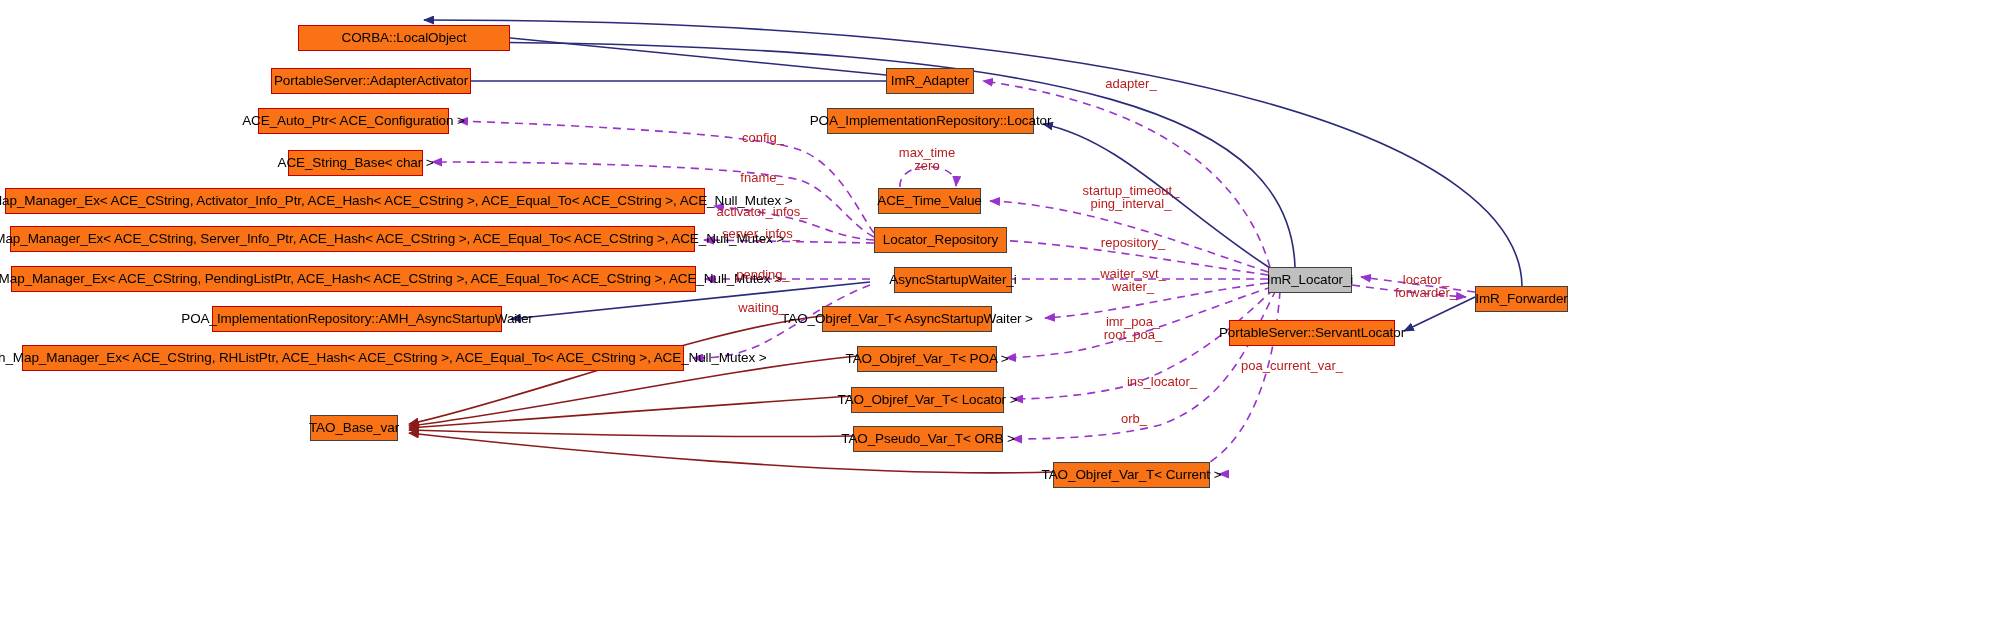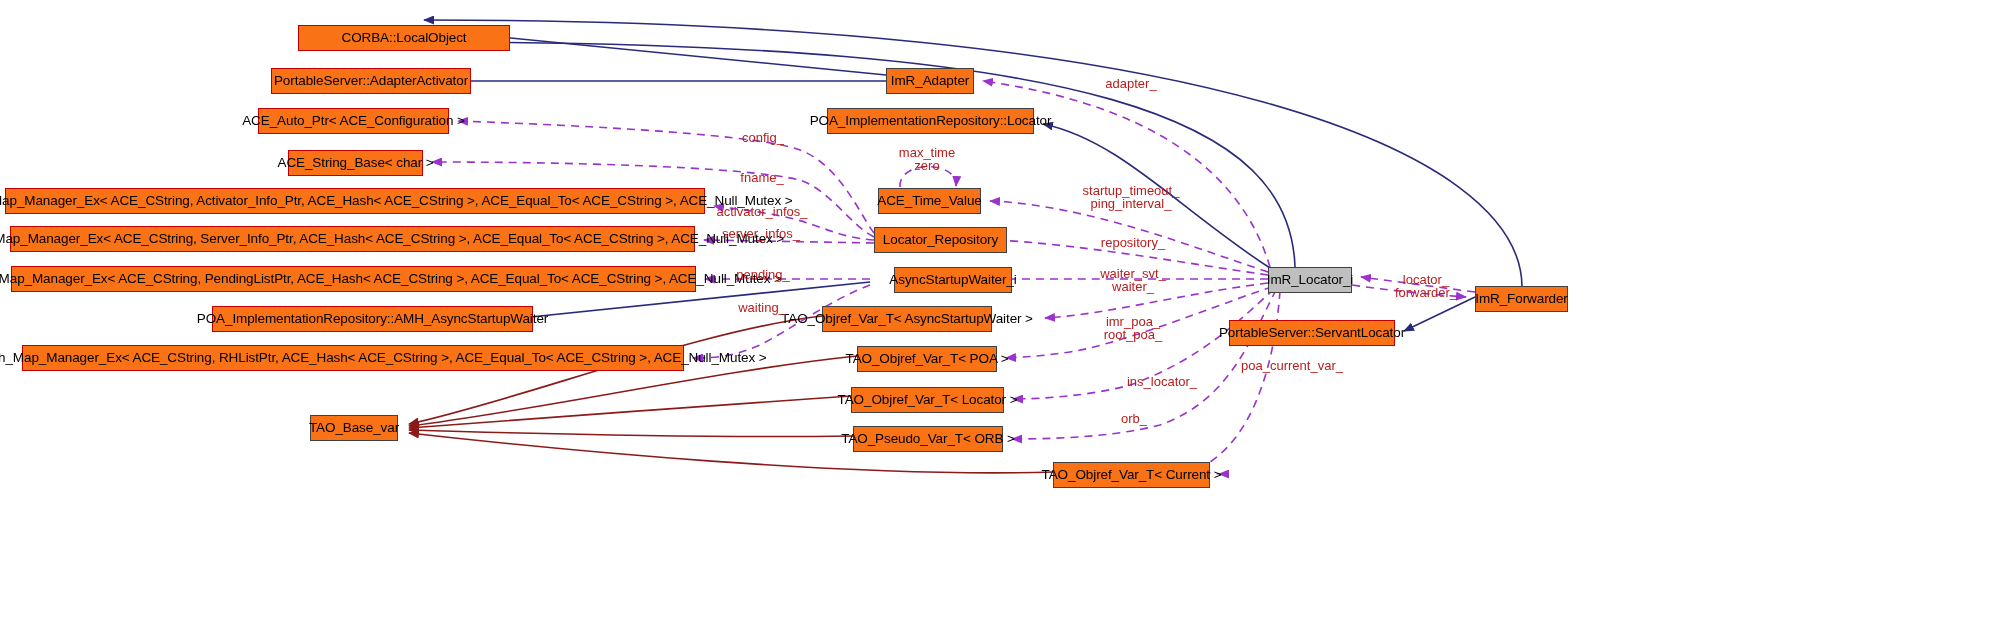--- a/index.html
+++ b/index.html
@@ -148,21 +148,21 @@
   <div class="node" style="left:258px;top:108px;width:191px;">ACE_Auto_Ptr&lt; ACE_Configuration &gt;</div>
 
   <div class="node" style="left:288px;top:150px;width:135px;">ACE_String_Base&lt; char &gt;</div>
 
   <div class="node" style="left:5px;top:188px;width:700px;">ACE_Hash_Map_Manager_Ex&lt; ACE_CString, Activator_Info_Ptr, ACE_Hash&lt; ACE_CString &gt;, ACE_Equal_To&lt; ACE_CString &gt;, ACE_Null_Mutex &gt;</div>
 
   <div class="node" style="left:10px;top:226px;width:685px;">ACE_Hash_Map_Manager_Ex&lt; ACE_CString, Server_Info_Ptr, ACE_Hash&lt; ACE_CString &gt;, ACE_Equal_To&lt; ACE_CString &gt;, ACE_Null_Mutex &gt;</div>
 
   <div class="node" style="left:11px;top:266px;width:685px;">ACE_Hash_Map_Manager_Ex&lt; ACE_CString, PendingListPtr, ACE_Hash&lt; ACE_CString &gt;, ACE_Equal_To&lt; ACE_CString &gt;, ACE_Null_Mutex &gt;</div>
 
-  <div class="node" style="left:212px;top:306px;width:321px;">POA_ImplementationRepository::AMH_AsyncStartupWaiter</div>
+  <div class="node" style="left:212px;top:306px;width:290px;">POA_ImplementationRepository::AMH_AsyncStartupWaiter</div>
 
   <div class="node" style="left:22px;top:345px;width:662px;">ACE_Hash_Map_Manager_Ex&lt; ACE_CString, RHListPtr, ACE_Hash&lt; ACE_CString &gt;, ACE_Equal_To&lt; ACE_CString &gt;, ACE_Null_Mutex &gt;</div>
 
   <div class="node dark" style="left:310px;top:415px;width:88px;">TAO_Base_var</div>
 
   <div class="node dark" style="left:886px;top:68px;width:88px;">ImR_Adapter</div>
 
   <div class="node dark" style="left:827px;top:108px;width:207px;">POA_ImplementationRepository::Locator</div>
 
   <div class="node dark" style="left:878px;top:188px;width:103px;text-align:center;">ACE_Time_Value</div>

